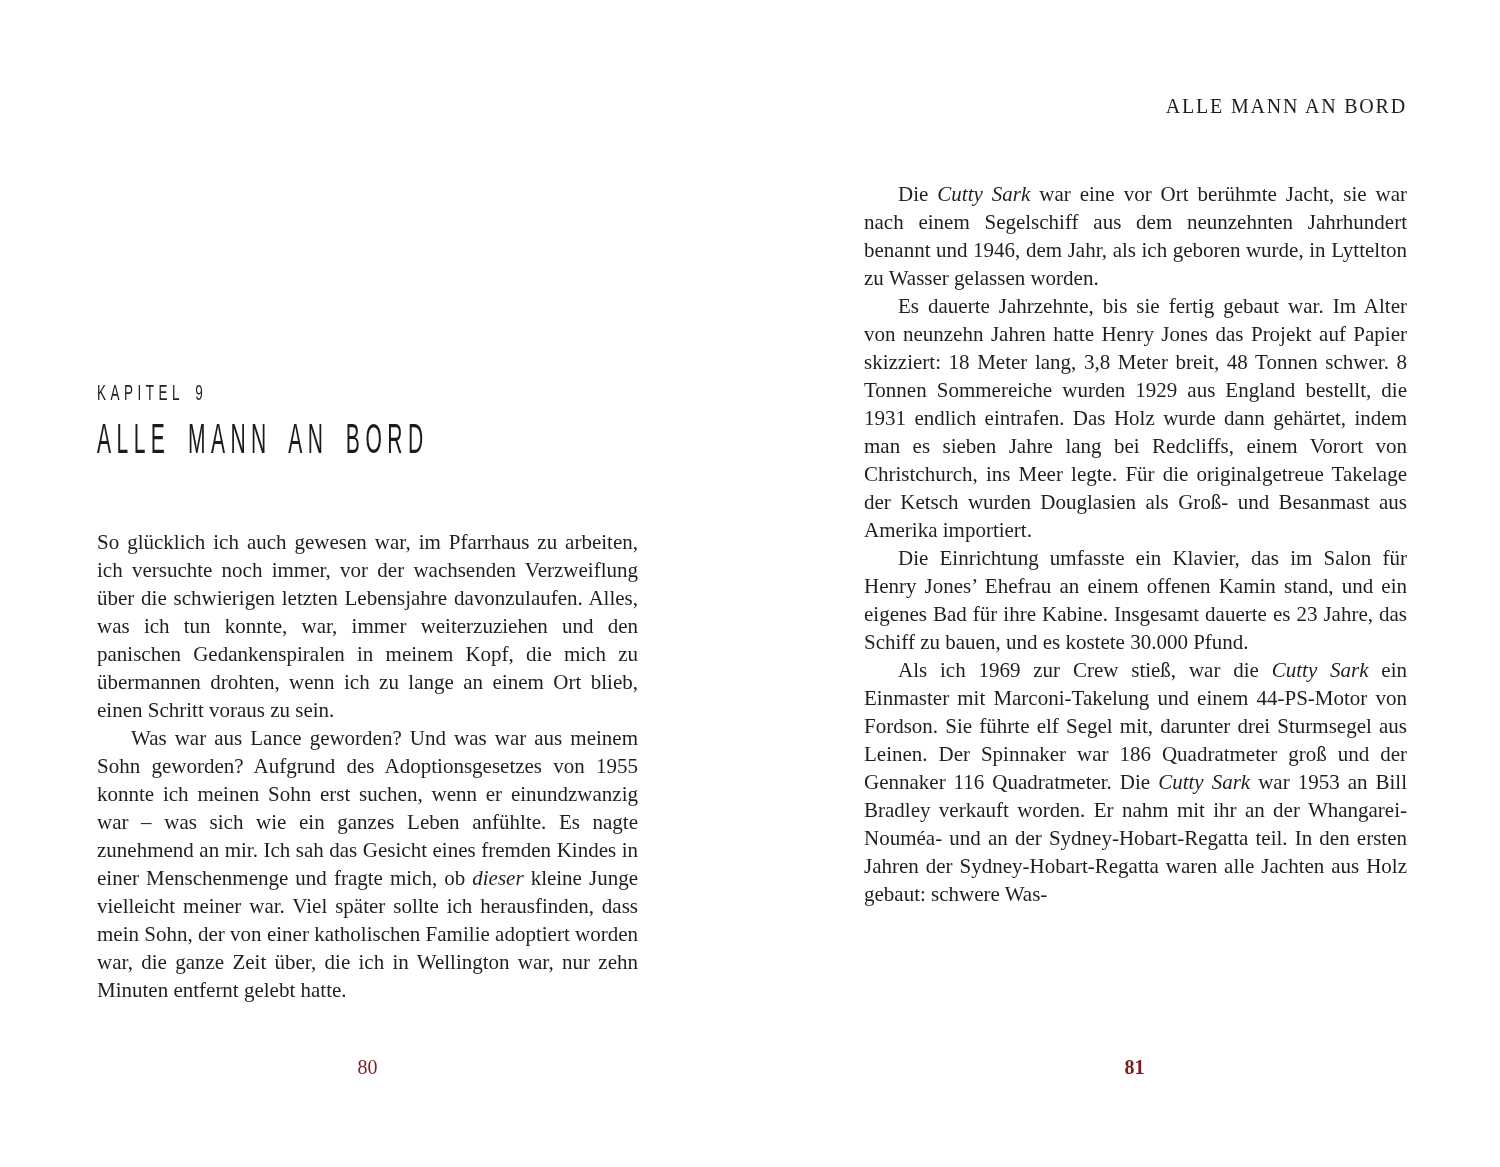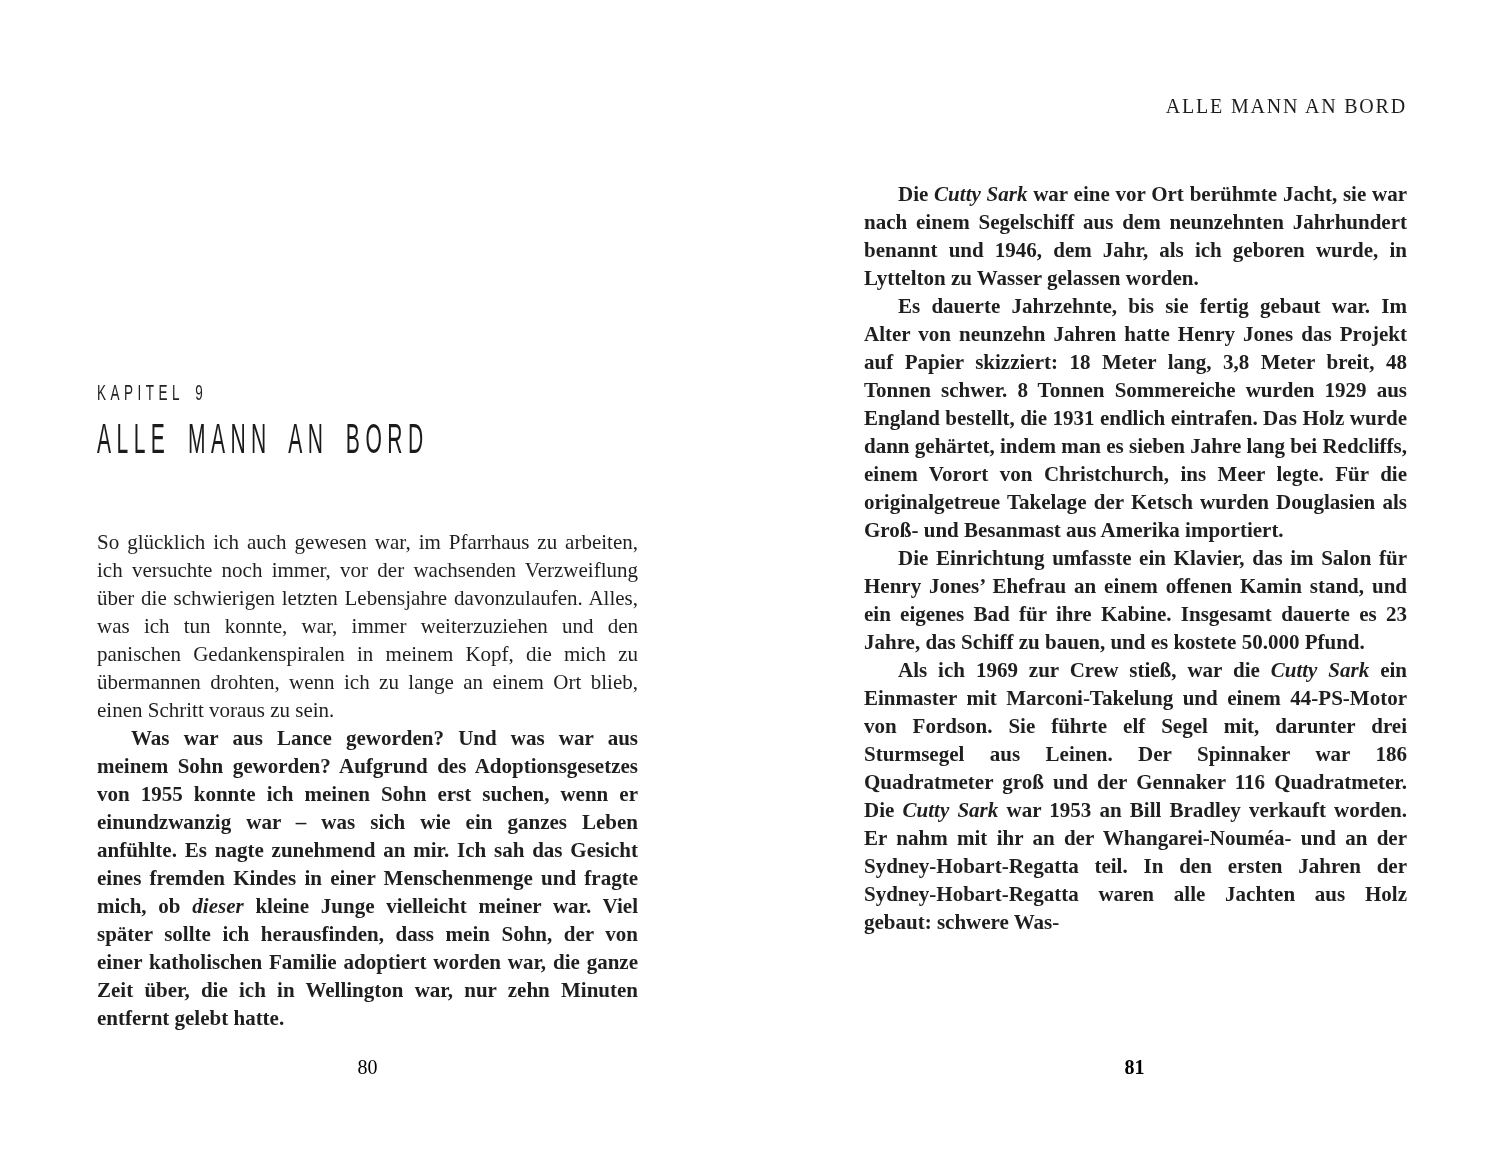--- a/index.html
+++ b/index.html
@@ -58,30 +58,30 @@
   .body-text{
     position:absolute;
     font-size:21px;
     line-height:28px;
     text-align:justify;
     color:var(--ink);
   }
   .page-left .body-text{left:97px;top:528px;width:541px;}
   .page-right .body-text{left:114px;top:180px;width:543px;}
   .body-text p{text-align:justify;}
-  .body-text p.indent{text-indent:34px;font-weight:bold;}
+  .body-text p.indent{text-indent:34px;}
   .body-text em{font-style:italic;}
 
   
   .folio{
     position:absolute;top:1056px;
     width:541px;
     text-align:center;
     font-size:20px;
-    color:#000000;
+    color:#7f1d1d;
   }
   .page-left .folio{left:97px;}
   .page-right .folio{left:114px;font-weight:bold;}
 </style>
 </head>
 <body>
 
 <section class="page page-left">
   <div class="chapter-kicker">KAPITEL 9</div>
   <h1 class="chapter-title">ALLE MANN AN BORD</h1>
@@ -90,17 +90,17 @@
       <p class="para indent"><span>Was war aus Lance geworden? Und was war aus meinem Sohn geworden? Aufgrund des Adoptionsgesetzes von 1955 konnte ich meinen Sohn erst suchen, wenn er einundzwanzig war – was sich wie ein ganzes Leben anfühlte. Es nagte zunehmend an mir. Ich sah das Gesicht eines fremden Kindes in einer Menschenmenge und fragte mich, ob </span><em>dieser</em><span> kleine Junge vielleicht meiner war. Viel später sollte ich herausfinden, dass mein Sohn, der von einer katholischen Familie adoptiert worden war, die ganze Zeit über, die ich in Wellington war, nur zehn Minuten entfernt gelebt hatte.</span></p>
     </div>
   <div class="folio">80</div>
 </section>
 
 <section class="page page-right">
   <div class="running-head">ALLE MANN AN BORD</div>
   <div class="body-text">
       <p class="para indent"><span>Die </span><em>Cutty Sark</em><span> war eine vor Ort berühmte Jacht, sie war nach einem Segelschiff aus dem neunzehnten Jahrhundert benannt und 1946, dem Jahr, als ich geboren wurde, in Lyttelton zu Wasser gelassen worden.</span></p>
       <p class="para indent"><span>Es dauerte Jahrzehnte, bis sie fertig gebaut war. Im Alter von neunzehn Jahren hatte Henry Jones das Projekt auf Papier skizziert: 18 Meter lang, 3,8 Meter breit, 48 Tonnen schwer. 8 Tonnen Sommereiche wurden 1929 aus England bestellt, die 1931 endlich eintrafen. Das Holz wurde dann gehärtet, indem man es sieben Jahre lang bei Redcliffs, einem Vorort von Christchurch, ins Meer legte. Für die originalgetreue Takelage der Ketsch wurden Douglasien als Groß- und Besanmast aus Amerika importiert.</span></p>
-      <p class="para indent"><span>Die Einrichtung umfasste ein Klavier, das im Salon für Henry Jones’ Ehefrau an einem offenen Kamin stand, und ein eigenes Bad für ihre Kabine. Insgesamt dauerte es 23 Jahre, das Schiff zu bauen, und es kostete 50.000 Pfund.</span></p>
+      <p class="para indent"><span>Die Einrichtung umfasste ein Klavier, das im Salon für Henry Jones’ Ehefrau an einem offenen Kamin stand, und ein eigenes Bad für ihre Kabine. Insgesamt dauerte es 23 Jahre, das Schiff zu bauen, und es kostete 30.000 Pfund.</span></p>
       <p class="para indent"><span>Als ich 1969 zur Crew stieß, war die </span><em>Cutty Sark</em><span> ein Einmaster mit Marconi-Takelung und einem 44-PS-Motor von Fordson. Sie führte elf Segel mit, darunter drei Sturmsegel aus Leinen. Der Spinnaker war 186 Quadratmeter groß und der Gennaker 116 Quadratmeter. Die </span><em>Cutty Sark</em><span> war 1953 an Bill Bradley verkauft worden. Er nahm mit ihr an der Whangarei-Nouméa- und an der Sydney-Hobart-Regatta teil. In den ersten Jahren der Sydney-Hobart-Regatta waren alle Jachten aus Holz gebaut: schwere Was-</span></p>
     </div>
   <div class="folio">81</div>
 </section>
 
 </body></html>

